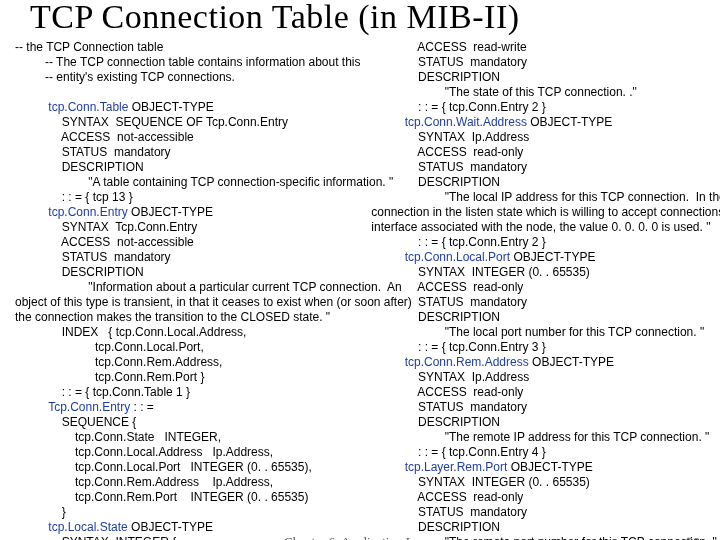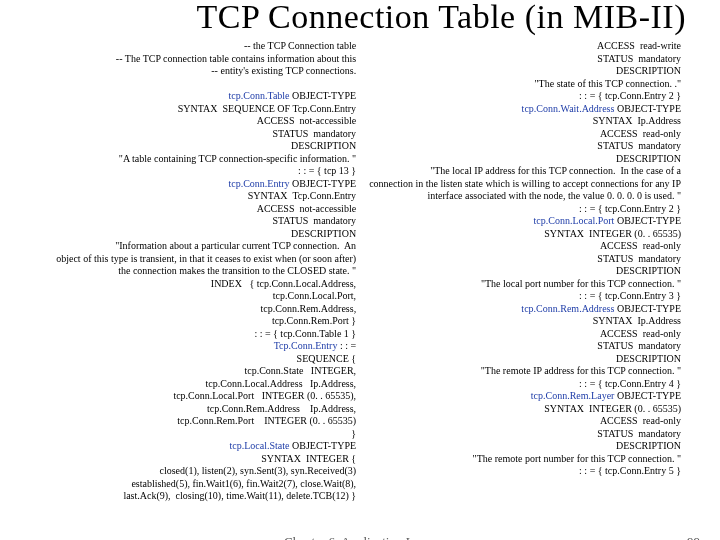--- a/index.html
+++ b/index.html
@@ -10,21 +10,20 @@
     background: #fff;
     font-family: Arial, Helvetica, sans-serif;
     overflow: hidden;
     position: relative;
   }
   .slide {
     position: relative;
     width: 696px;
     height: 540px;
     box-sizing: border-box;
-    text-align: right;
   }
   .title {
     position: absolute;
     top: -2px;
     left: 30px;
     right: 10px;
     font-family: Garamond, "Times New Roman", serif;
     font-size: 34px;
     color: #000;
     white-space: nowrap;
@@ -33,25 +32,24 @@
   .body {
     position: absolute;
     top: 40px;
     left: 15px;
     right: 15px;
     bottom: 30px;
     display: flex;
     gap: 10px;
   }
   .col {
-    font-size: 10px;
+    font-size: 12px;
     line-height: 1.25;
     color: #000;
     white-space: pre;
-    font-family: Liberation Serif, serif;
   }
   .col.left { width: 52%; }
   .col.right { width: 48%; }
   .blue { color: #1f3da8; }
   .footer {
     position: absolute;
     bottom: 6px;
     left: 0;
     width: 720px;
     font-family: Garamond, "Times New Roman", serif;
@@ -134,21 +132,21 @@
               DESCRIPTION
                       "The local port number for this TCP connection. "
               : : = { tcp.Conn.Entry 3 }
           </span><span class="blue">tcp.Conn.Rem.Address</span><span> OBJECT-TYPE
               SYNTAX  Ip.Address
               ACCESS  read-only
               STATUS  mandatory
               DESCRIPTION
                       "The remote IP address for this TCP connection. "
               : : = { tcp.Conn.Entry 4 }
-          </span><span class="blue">tcp.Conn.Rem.Layer</span><span> OBJECT-TYPE
+          </span><span class="blue">tcp.Layer.Rem.Port</span><span> OBJECT-TYPE
               SYNTAX  INTEGER (0. . 65535)
               ACCESS  read-only
               STATUS  mandatory
               DESCRIPTION
                       "The remote port number for this TCP connection. "
               : : = { tcp.Conn.Entry 5 }</span></div>
   </div>
 
   <div class="footer">
     <span class="footer-center">Chapter 6: Application Layer</span>

